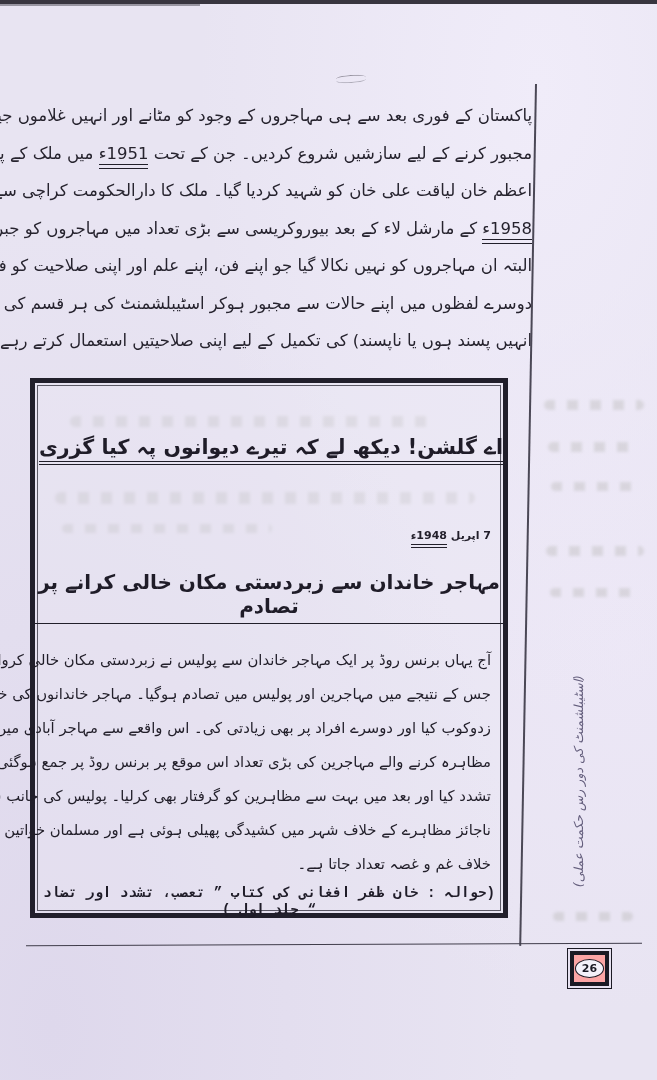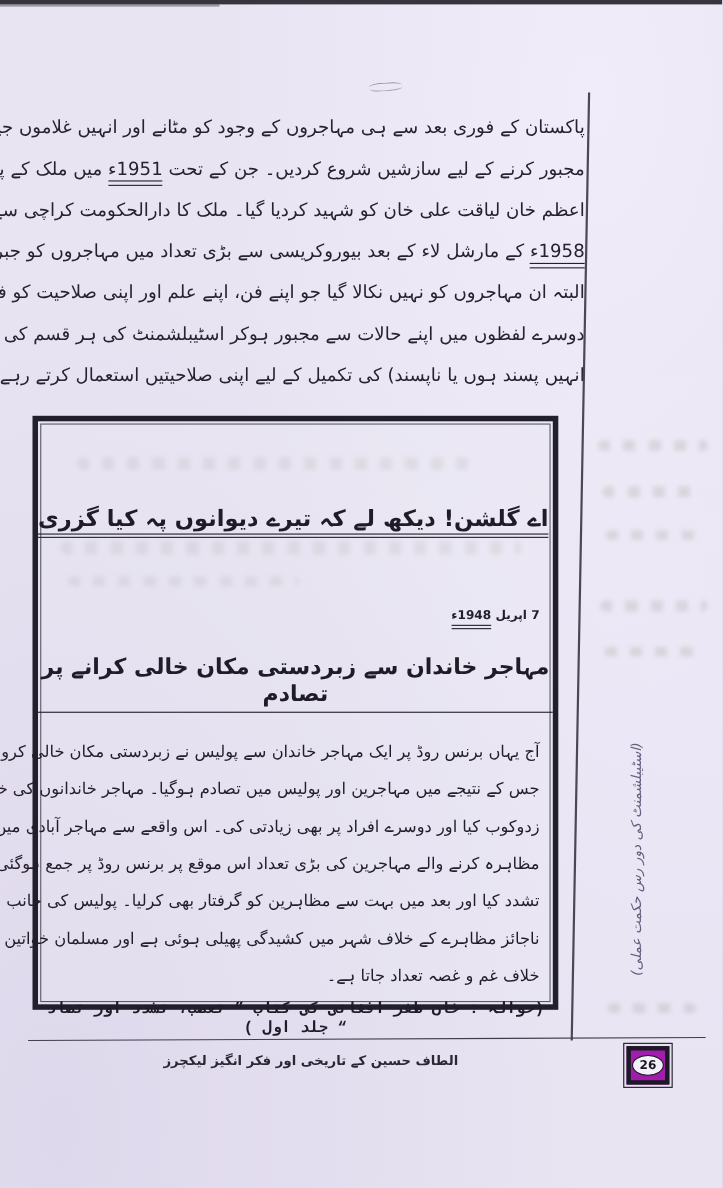--- a/index.html
+++ b/index.html
@@ -27,31 +27,31 @@
   .ul2o{display:inline-block;border-bottom:1.6px solid #211f2a;padding-bottom:2.5px;line-height:normal;}
   .ul2i{display:inline-block;border-bottom:1.6px solid #211f2a;padding-bottom:1.5px;line-height:normal;}
   .ul1{display:inline-block;border-bottom:1.8px solid #211f2a;padding-bottom:5px;}
   
   .vrule{position:absolute;left:535px;top:84px;width:1.8px;height:862px;background:#4b4856;transform:rotate(1.05deg);transform-origin:top left;}
   .margin-note{position:absolute;left:482px;top:764px;width:200px;height:22px;transform:rotate(-90deg);
     text-align:center;font-size:12.5px;font-style:italic;color:#4d4768;opacity:.85;direction:rtl;white-space:nowrap;}
   
   .news-box{position:absolute;left:30px;top:378px;width:478px;height:540px;border:5px solid #211f2b;box-sizing:border-box;background:rgba(235,231,244,.35);}
   .news-box::before{content:"";position:absolute;inset:2px;border:1px solid rgba(33,31,43,.7);pointer-events:none;}
-  .headline{margin-top:76px;text-align:left;font-size:20.5px;font-weight:bold;color:#1f1c28;direction:rtl;}
+  .headline{margin-top:52px;text-align:right;font-size:20.5px;font-weight:bold;color:#1f1c28;direction:rtl;}
   .date-line{margin-top:64px;text-align:right;padding-right:12px;font-size:11px;font-weight:bold;color:#221f2b;direction:rtl;}
   .subhead{margin-top:22px;text-align:center;font-size:20px;font-weight:bold;color:#1f1c28;direction:rtl;}
   .boxbody{margin-top:19px;padding:0 12px;font-size:14.8px;color:#211e29;}
   .boxbody .tline{line-height:34px;height:34px;}
   .citation{margin-top:3px;text-align:center;font-size:14.2px;font-weight:bold;color:#1f1c28;direction:rtl;font-family:Liberation Mono, monospace;}
   
   .footer-rule{position:absolute;left:26px;top:944px;width:616px;border-top:1.6px solid #403d4b;transform:rotate(-0.25deg);}
   .footer-title{position:absolute;left:133px;top:957px;width:300px;text-align:center;font-size:12px;font-weight:bold;color:#2b2834;direction:rtl;}
   .pagebox{position:absolute;left:567px;top:948px;width:45px;height:41px;border:1.5px solid #1b1a24;box-sizing:border-box;padding:2px;background:#e6e1f0;}
-  .pagebox-inner{width:100%;height:100%;box-sizing:border-box;border:4.5px solid #1b1a24;background:#a21caf;display:flex;align-items:center;justify-content:center;}
+  .pagebox-inner{width:100%;height:100%;box-sizing:border-box;border:4.5px solid #1b1a24;background:#fca5a5;display:flex;align-items:center;justify-content:center;}
   .pagebox-oval{width:27px;height:17px;border:1.5px solid #1b1a24;border-radius:50%;background:#f4f1fa;display:flex;align-items:center;justify-content:center;font-size:11px;font-weight:bold;color:#1b1a24;}
 </style>
 </head>
 <body>
 
 <div class="page">
 
   <div class="scan-edge-top"></div>
   <div class="scan-edge-top2"></div>
   <div class="smudge"></div>
@@ -97,20 +97,19 @@
         <div class="tline">تشدد کیا اور بعد میں بہت سے مظاہرین کو گرفتار بھی کرلیا۔ پولیس کی جانب سے طاقت کے اس</div>
         <div class="tline">ناجائز مظاہرے کے خلاف شہر میں کشیدگی پھیلی ہوئی ہے اور مسلمان خواتین کی بے حرمتی پر پولیس کے</div>
         <div class="tline rt">خلاف غم و غصہ تعداد جاتا ہے۔</div>
       </div>
     <div class="citation">(حوالہ : خان ظفر افغانی کی کتاب ” تعصب، تشدد اور تضاد “ جلد اول )</div>
   </section>
 
   <div class="margin-note">(اسٹیبلشمنٹ کی دور رس حکمت عملی)</div>
 
   <div class="footer-rule"></div>
-  <div class="footer-title">الطاف حسین کے تاریخی اور فکر انگیز لیکچرز</div>
   <div class="pagebox">
     <div class="pagebox-inner">
       <div class="pagebox-oval">26</div>
     </div>
   </div>
 
 </div>
 
 </body></html>

